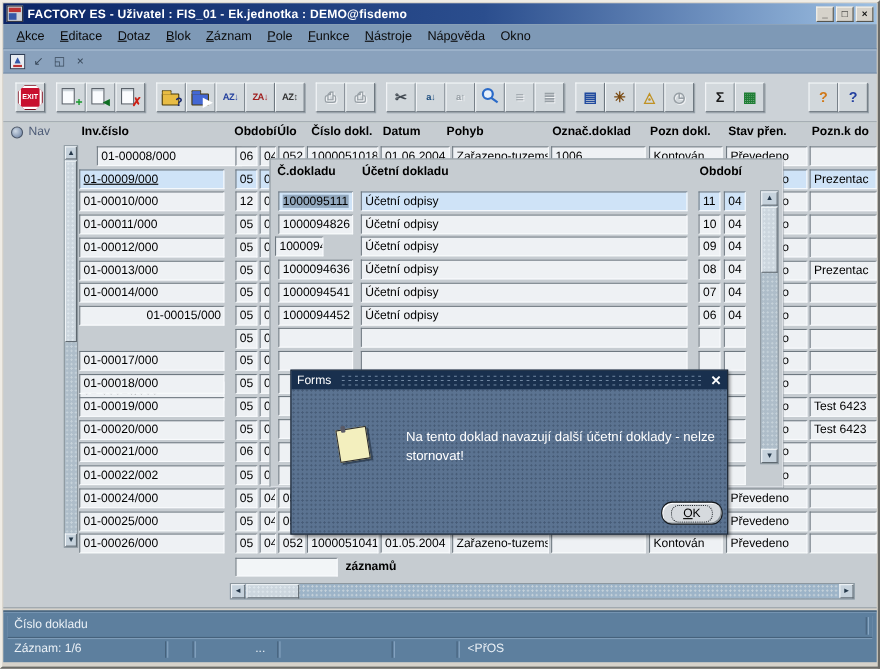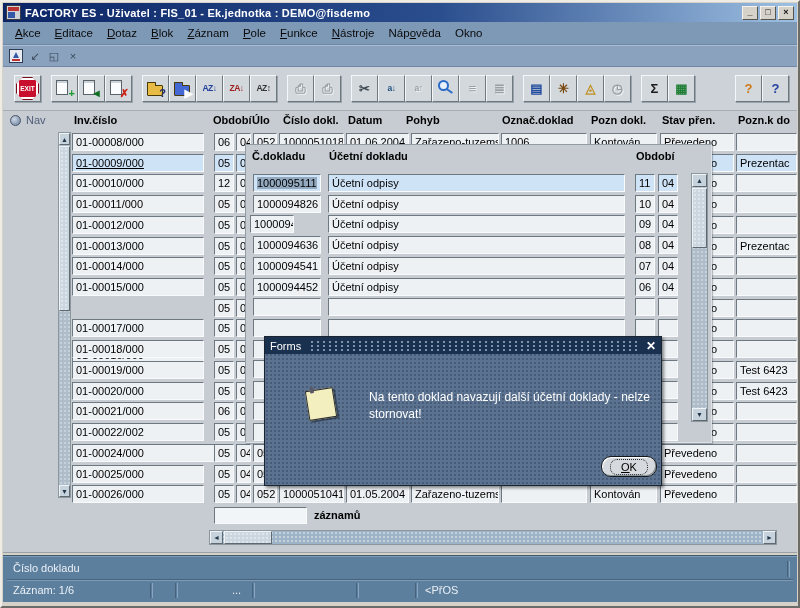--- a/index.html
+++ b/index.html
@@ -216,21 +216,21 @@
       <div class="colhead" style="left: 211px;">Období</div>
       <div class="colhead" style="left: 250px;">Úlo</div>
       <div class="colhead" style="left: 281px;">Číslo dokl.</div>
       <div class="colhead" style="left: 346px;">Datum</div>
       <div class="colhead" style="left: 404px;">Pohyb</div>
       <div class="colhead" style="left: 500px;">Označ.doklad</div>
       <div class="colhead" style="left: 589px;">Pozn dokl.</div>
       <div class="colhead" style="left: 660px;">Stav přen.</div>
       <div class="colhead" style="left: 736px;">Pozn.k do</div>
       <div class="rowc" style="top: 130px;">
-        <div class="fld" style="left: 70px; width: 132px;">01-00008/000</div>
+        <div class="fld" style="left: 86px; width: 132px;">01-00008/000</div>
         <div class="fld" style="left: 212px; width: 20px;">06</div>
         <div class="fld" style="left: 234px; width: 15px;">04</div>
         <div class="fld" style="left: 251px; width: 24px;">052</div>
         <div class="fld" style="left: 277px; width: 65px;">1000051018</div>
         <div class="fld" style="left: 344px; width: 63px;">01.06.2004</div>
         <div class="fld" style="left: 409px; width: 88px;">Zařazeno-tuzems</div>
         <div class="fld" style="left: 499px; width: 86px;">1006</div>
         <div class="fld" style="left: 588px; width: 67px;">Kontován</div>
         <div class="fld" style="left: 658px; width: 74px;">Převedeno</div>
         <div class="fld" style="left: 734px; width: 61px;"></div>
@@ -307,21 +307,21 @@
         <div class="fld" style="left: 251px; width: 24px;"></div>
         <div class="fld" style="left: 277px; width: 65px;"></div>
         <div class="fld" style="left: 344px; width: 63px;"></div>
         <div class="fld" style="left: 409px; width: 88px;"></div>
         <div class="fld" style="left: 499px; width: 86px;"></div>
         <div class="fld" style="left: 588px; width: 67px;"></div>
         <div class="fld" style="left: 658px; width: 74px;">Převedeno</div>
         <div class="fld" style="left: 734px; width: 61px;"></div>
       </div>
       <div class="rowc" style="top: 275px;">
-        <div class="fld" style="left: 70px; width: 132px;">01-00015/000</div>
+        <div class="fld" style="left: 70px; width: 132px; text-align: right;">01-00015/000</div>
         <div class="fld" style="left: 212px; width: 20px;">05</div>
         <div class="fld" style="left: 234px; width: 15px;">04</div>
         <div class="fld" style="left: 251px; width: 24px;"></div>
         <div class="fld" style="left: 277px; width: 65px;"></div>
         <div class="fld" style="left: 344px; width: 63px;"></div>
         <div class="fld" style="left: 409px; width: 88px;"></div>
         <div class="fld" style="left: 499px; width: 86px;"></div>
         <div class="fld" style="left: 588px; width: 67px;"></div>
         <div class="fld" style="left: 658px; width: 74px;">Převedeno</div>
         <div class="fld" style="left: 734px; width: 61px;"></div>
@@ -411,21 +411,21 @@
         <div class="fld" style="left: 251px; width: 24px;"></div>
         <div class="fld" style="left: 277px; width: 65px;"></div>
         <div class="fld" style="left: 344px; width: 63px;"></div>
         <div class="fld" style="left: 409px; width: 88px;"></div>
         <div class="fld" style="left: 499px; width: 86px;"></div>
         <div class="fld" style="left: 588px; width: 67px;"></div>
         <div class="fld" style="left: 658px; width: 74px;">Převedeno</div>
         <div class="fld" style="left: 734px; width: 61px;"></div>
       </div>
       <div class="rowc" style="top: 441px;">
-        <div class="fld" style="left: 70px; width: 148px;">01-00024/000</div>
+        <div class="fld" style="left: 70px; width: 132px;">01-00024/000</div>
         <div class="fld" style="left: 212px; width: 20px;">05</div>
         <div class="fld" style="left: 234px; width: 15px;">04</div>
         <div class="fld" style="left: 251px; width: 24px;">052</div>
         <div class="fld" style="left: 277px; width: 65px;"></div>
         <div class="fld" style="left: 344px; width: 63px;"></div>
         <div class="fld" style="left: 409px; width: 88px;"></div>
         <div class="fld" style="left: 499px; width: 86px;"></div>
         <div class="fld" style="left: 588px; width: 67px;"></div>
         <div class="fld" style="left: 658px; width: 74px;">Převedeno</div>
         <div class="fld" style="left: 734px; width: 61px;"></div>

